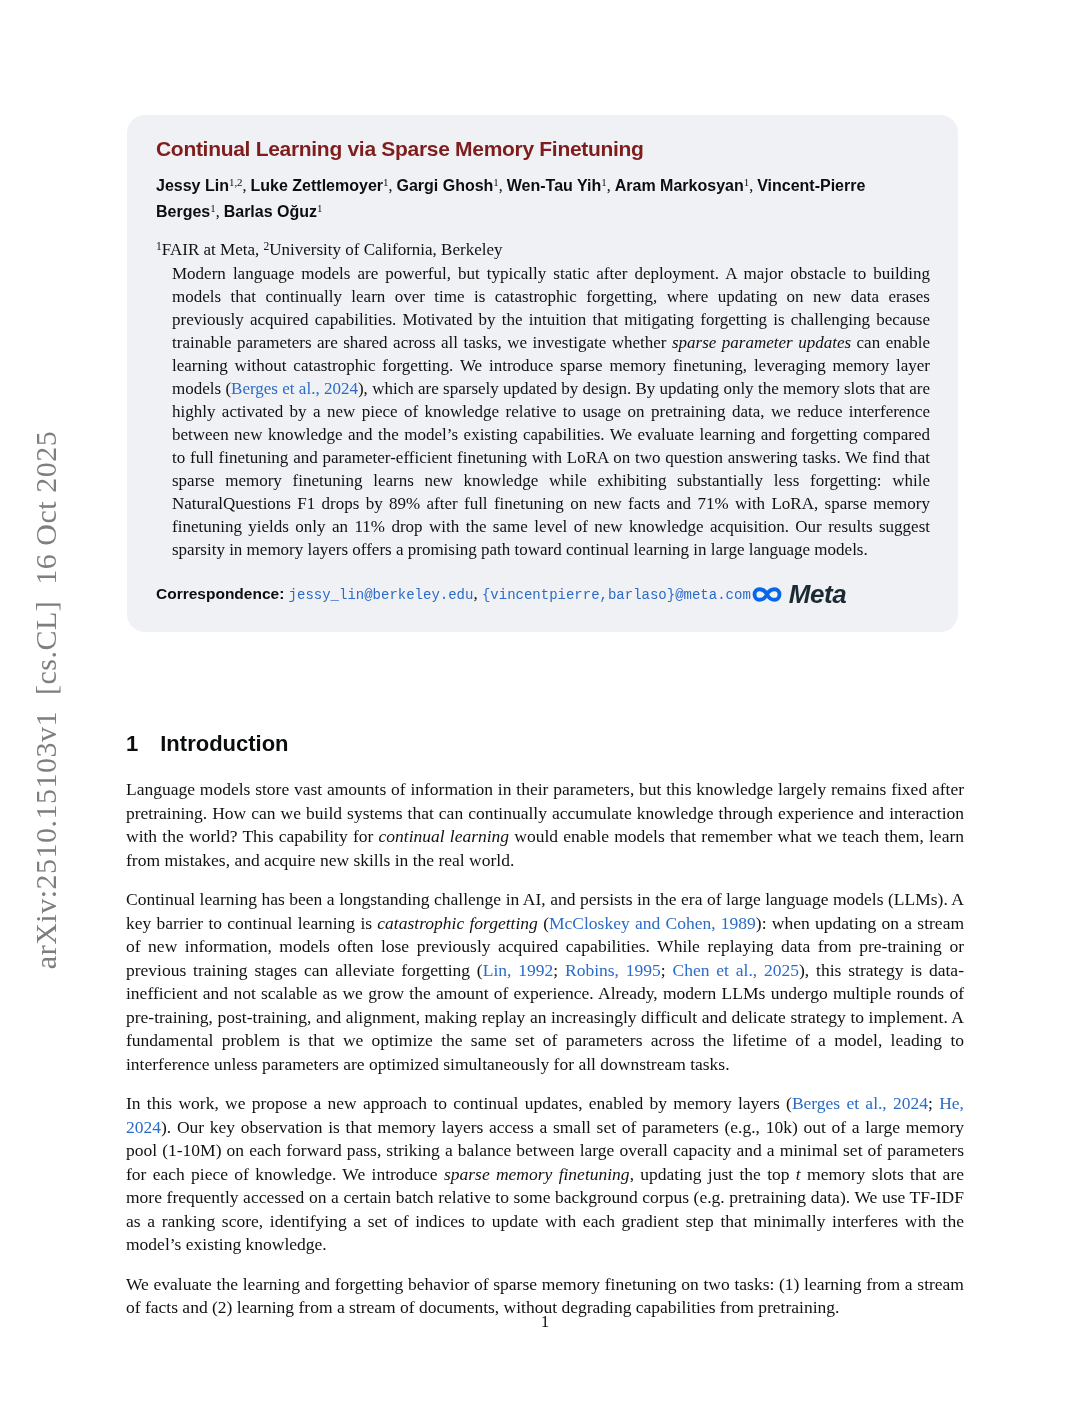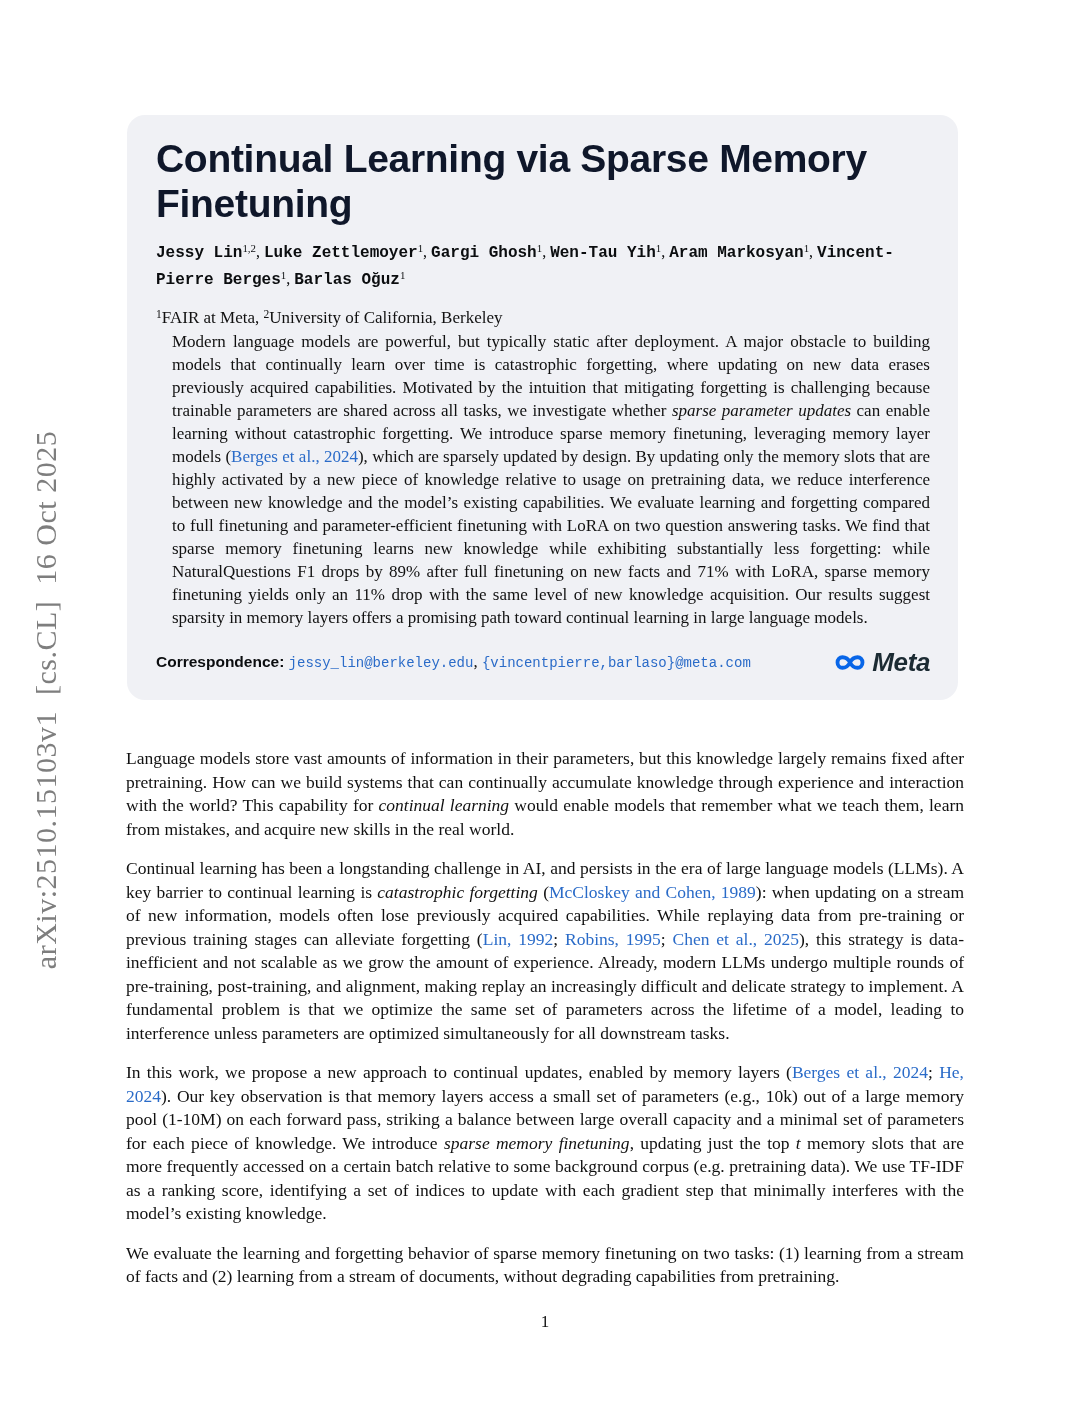--- a/index.html
+++ b/index.html
@@ -33,23 +33,23 @@
     top: 115px;
     width: 831px;
     box-sizing: border-box;
     background: #f0f1f5;
     border-radius: 18px;
     padding: 22px 28px 22px 29px;
   }
   .title {
     font-family: "Liberation Sans", sans-serif;
     font-weight: bold;
-    font-size: 39px;
+    font-size: 21px;
     letter-spacing: -0.3px;
-    color: #0f172a;
+    color: #7f1d1d;
     margin: 0 0 12px 0;
     line-height: 1.15;
   }
   .authors {
     font-size: 16px;
     line-height: 26px;
     margin-bottom: 12px;
     color: #0b0d0f;
   }
   .affil {
@@ -65,24 +65,22 @@
   }
   .meta-row { font-size: 17px; line-height: 22px; }
   .label {
     font-family: "Liberation Sans", sans-serif;
     font-weight: bold;
     font-size: 15.5px;
     color: #0b0d0f;
   }
   .corr-row {
     display: flex;
-    justify-content: space-between;
     align-items: center;
     margin-top: 5px;
-    gap: 32px;
   }
   .meta-logo { display: flex; align-items: center; gap: 6px; }
   .meta-word {
     font-family: "Liberation Sans", sans-serif;
     font-weight: bold;
     font-size: 26px;
     letter-spacing: -0.4px;
     color: #1c2b33;
     font-style: italic;
   }
@@ -95,21 +93,21 @@
     font-size: 14px;
     color: #2a6bc8;
   }
   .seg-sup {
     font-size: 68%;
     position: relative;
     top: -0.45em;
     line-height: 0;
   }
   .seg-name {
-    font-family: Liberation Mono, monospace;
+    font-family: Liberation Sans, sans-serif;
     font-weight: bold;
     font-size: 16px;
   }
 
   
   .main {
     position: absolute;
     left: 126px;
     top: 731px;
     width: 838px;
@@ -165,20 +163,23 @@
           <svg width="32" height="21" viewBox="0 0 100 62" aria-hidden="true">
             <path d="M50 31 C39 9 11 9 11 31 C11 53 39 53 50 31 C61 9 89 9 89 31 C89 53 61 53 50 31" fill="none" stroke="#0866e8" stroke-width="12" stroke-linecap="round"></path>
           </svg>
         </span>
         <span class="meta-word">Meta</span>
       </div>
     </div>
   </div>
 
   <div class="main">
+    <h2 class="section-heading">
+      <span class="sec-num">1</span><span>Introduction</span>
+    </h2>
     <p class="para"><span>Language models store vast amounts of information in their parameters, but this knowledge largely remains fixed after pretraining. How can we build systems that can continually accumulate knowledge through experience and interaction with the world? This capability for </span><span class="seg-i">continual learning</span><span> would enable models that remember what we teach them, learn from mistakes, and acquire new skills in the real world.</span></p>
     <p class="para"><span>Continual learning has been a longstanding challenge in AI, and persists in the era of large language models (LLMs). A key barrier to continual learning is </span><span class="seg-i">catastrophic forgetting</span><span> (</span><span class="seg-a">McCloskey and Cohen, 1989</span><span>): when updating on a stream of new information, models often lose previously acquired capabilities. While replaying data from pre-training or previous training stages can alleviate forgetting (</span><span class="seg-a">Lin, 1992</span><span>; </span><span class="seg-a">Robins, 1995</span><span>; </span><span class="seg-a">Chen et al., 2025</span><span>), this strategy is data-inefficient and not scalable as we grow the amount of experience. Already, modern LLMs undergo multiple rounds of pre-training, post-training, and alignment, making replay an increasingly difficult and delicate strategy to implement. A fundamental problem is that we optimize the same set of parameters across the lifetime of a model, leading to interference unless parameters are optimized simultaneously for all downstream tasks.</span></p>
     <p class="para"><span>In this work, we propose a new approach to continual updates, enabled by memory layers (</span><span class="seg-a">Berges et al., 2024</span><span>; </span><span class="seg-a">He, 2024</span><span>). Our key observation is that memory layers access a small set of parameters (e.g., 10k) out of a large memory pool (1-10M) on each forward pass, striking a balance between large overall capacity and a minimal set of parameters for each piece of knowledge. We introduce </span><span class="seg-i">sparse memory finetuning</span><span>, updating just the top </span><span class="seg-i">t</span><span> memory slots that are more frequently accessed on a certain batch relative to some background corpus (e.g. pretraining data). We use TF-IDF as a ranking score, identifying a set of indices to update with each gradient step that minimally interferes with the model’s existing knowledge.</span></p>
     <p class="para"><span>We evaluate the learning and forgetting behavior of sparse memory finetuning on two tasks: (1) learning from a stream of facts and (2) learning from a stream of documents, without degrading capabilities from pretraining.</span></p>
   </div>
 
   <div class="page-num">1</div>
 
 </div>
 

